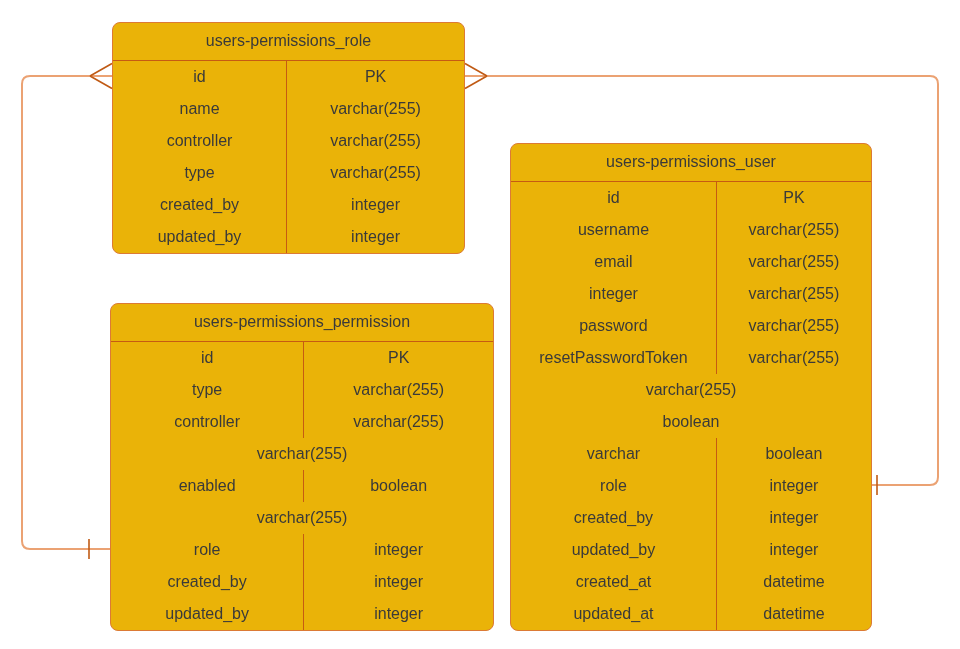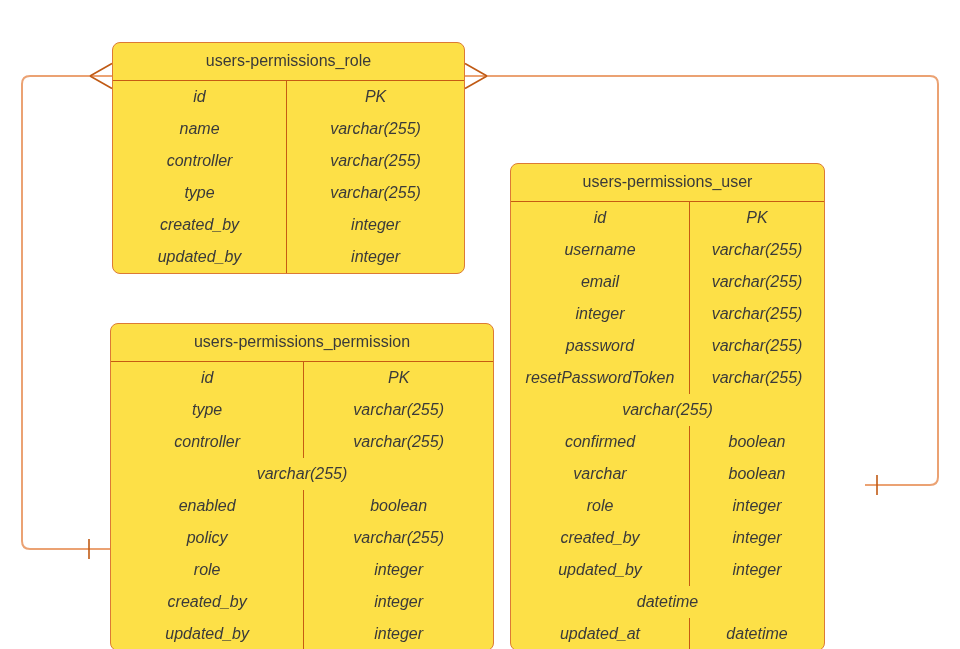--- a/index.html
+++ b/index.html
@@ -18,42 +18,40 @@
   svg.connectors {
     position: absolute;
     left: 0;
     top: 0;
     width: 960px;
     height: 649px;
   }
   .entity {
     position: absolute;
     box-sizing: border-box;
-    background: #fde047;
+    background: #eab308;
     border: 1.5px solid var(--table-border, #DC7A35);
     border-radius: 8px;
     overflow: hidden;
-    margin-top: 20px;
   }
   .entity-role       { left: 112px; top: 22px;  width: 353px; --split: 49.6%; }
   .entity-permission { left: 110px; top: 303px; width: 384px; --split: 50.6%; }
-  .entity-user       { left: 510px; top: 143px; width: 315px; --split: 57.2%; }
+  .entity-user       { left: 510px; top: 143px; width: 362px; --split: 57.2%; }
   .entity-title {
     height: 36.5px;
     line-height: 36.5px;
     text-align: center;
     font-size: 16px;
     color: var(--text-color, #3a3a3a);
     border-bottom: 1px solid var(--table-divider, #C65B12);
     white-space: nowrap;
   }
   .field-row {
     display: flex;
     height: 32px;
-    font-style: italic;
   }
   .cell {
     line-height: 32px;
     text-align: center;
     font-size: 16px;
     color: var(--text-color, #3a3a3a);
     white-space: nowrap;
     overflow: hidden;
   }
   .cell.fname {
@@ -130,21 +128,20 @@
           <div class="cell ftype">varchar(255)</div>
         </div>
         <div class="field-row">
           <div class="cell ftype">varchar(255)</div>
         </div>
         <div class="field-row">
           <div class="cell fname">enabled</div>
           <div class="cell ftype">boolean</div>
         </div>
         <div class="field-row">
-          <div class="cell fname">policy</div>
           <div class="cell ftype">varchar(255)</div>
         </div>
         <div class="field-row">
           <div class="cell fname">role</div>
           <div class="cell ftype">integer</div>
         </div>
         <div class="field-row">
           <div class="cell fname">created_by</div>
           <div class="cell ftype">integer</div>
         </div>
@@ -179,40 +176,40 @@
           <div class="cell ftype">varchar(255)</div>
         </div>
         <div class="field-row">
           <div class="cell fname">resetPasswordToken</div>
           <div class="cell ftype">varchar(255)</div>
         </div>
         <div class="field-row">
           <div class="cell ftype">varchar(255)</div>
         </div>
         <div class="field-row">
-          <div class="cell fname">confirmed</div>
           <div class="cell ftype">boolean</div>
         </div>
         <div class="field-row">
           <div class="cell fname">varchar</div>
           <div class="cell ftype">boolean</div>
         </div>
         <div class="field-row">
           <div class="cell fname">role</div>
           <div class="cell ftype">integer</div>
         </div>
         <div class="field-row">
           <div class="cell fname">created_by</div>
           <div class="cell ftype">integer</div>
         </div>
         <div class="field-row">
           <div class="cell fname">updated_by</div>
           <div class="cell ftype">integer</div>
         </div>
         <div class="field-row">
+          <div class="cell fname">created_at</div>
           <div class="cell ftype">datetime</div>
         </div>
         <div class="field-row">
           <div class="cell fname">updated_at</div>
           <div class="cell ftype">datetime</div>
         </div>
       </div>
   </div>
 
 </div>

